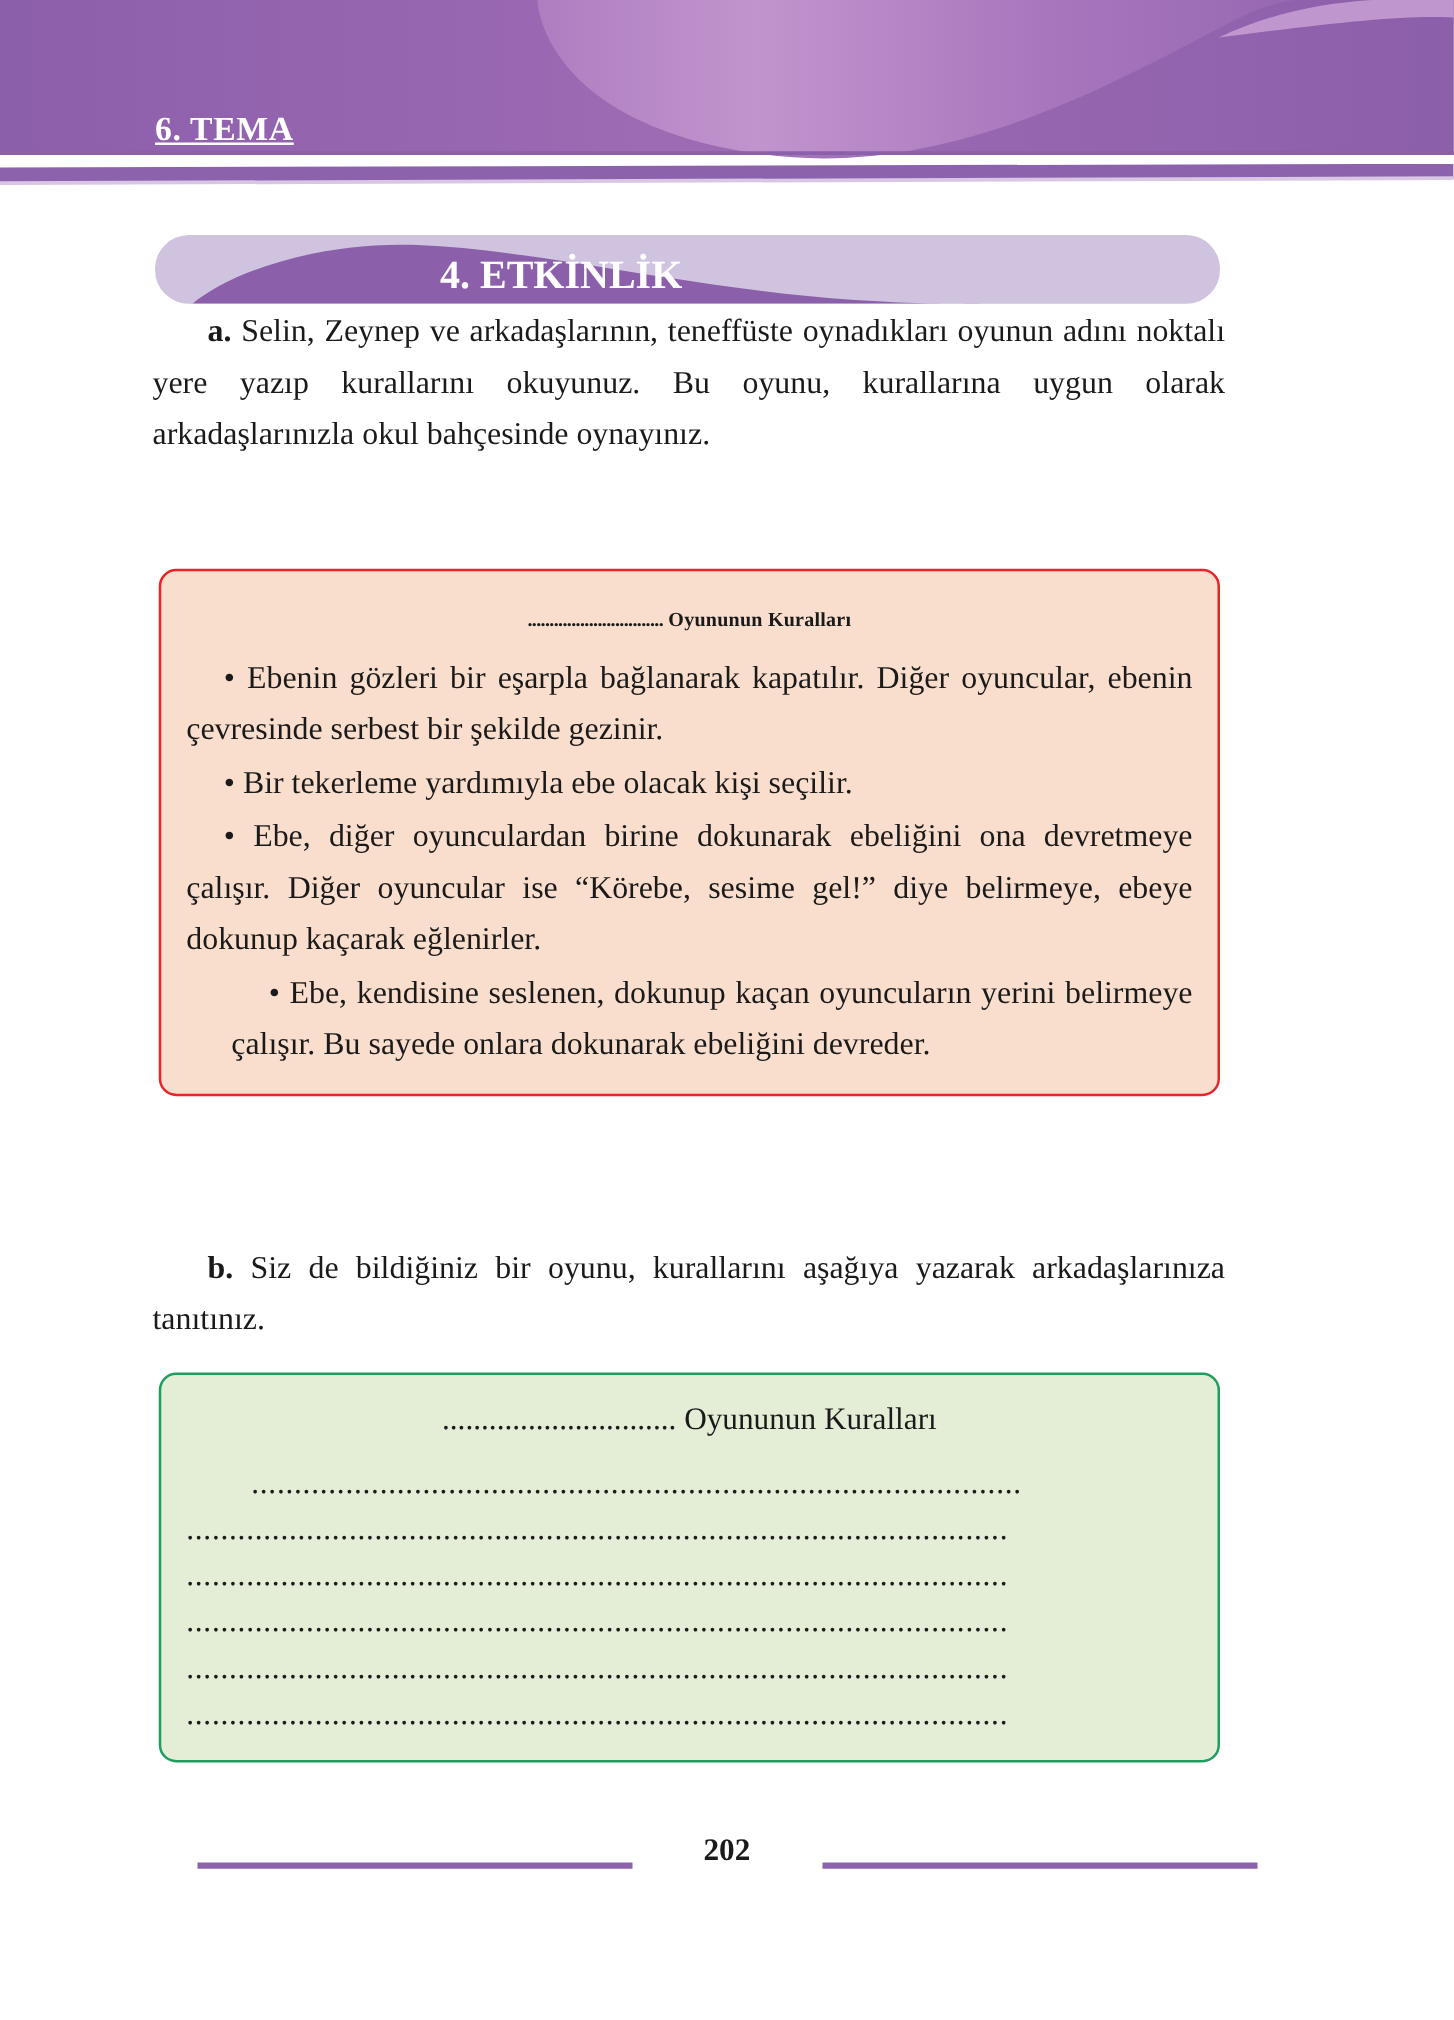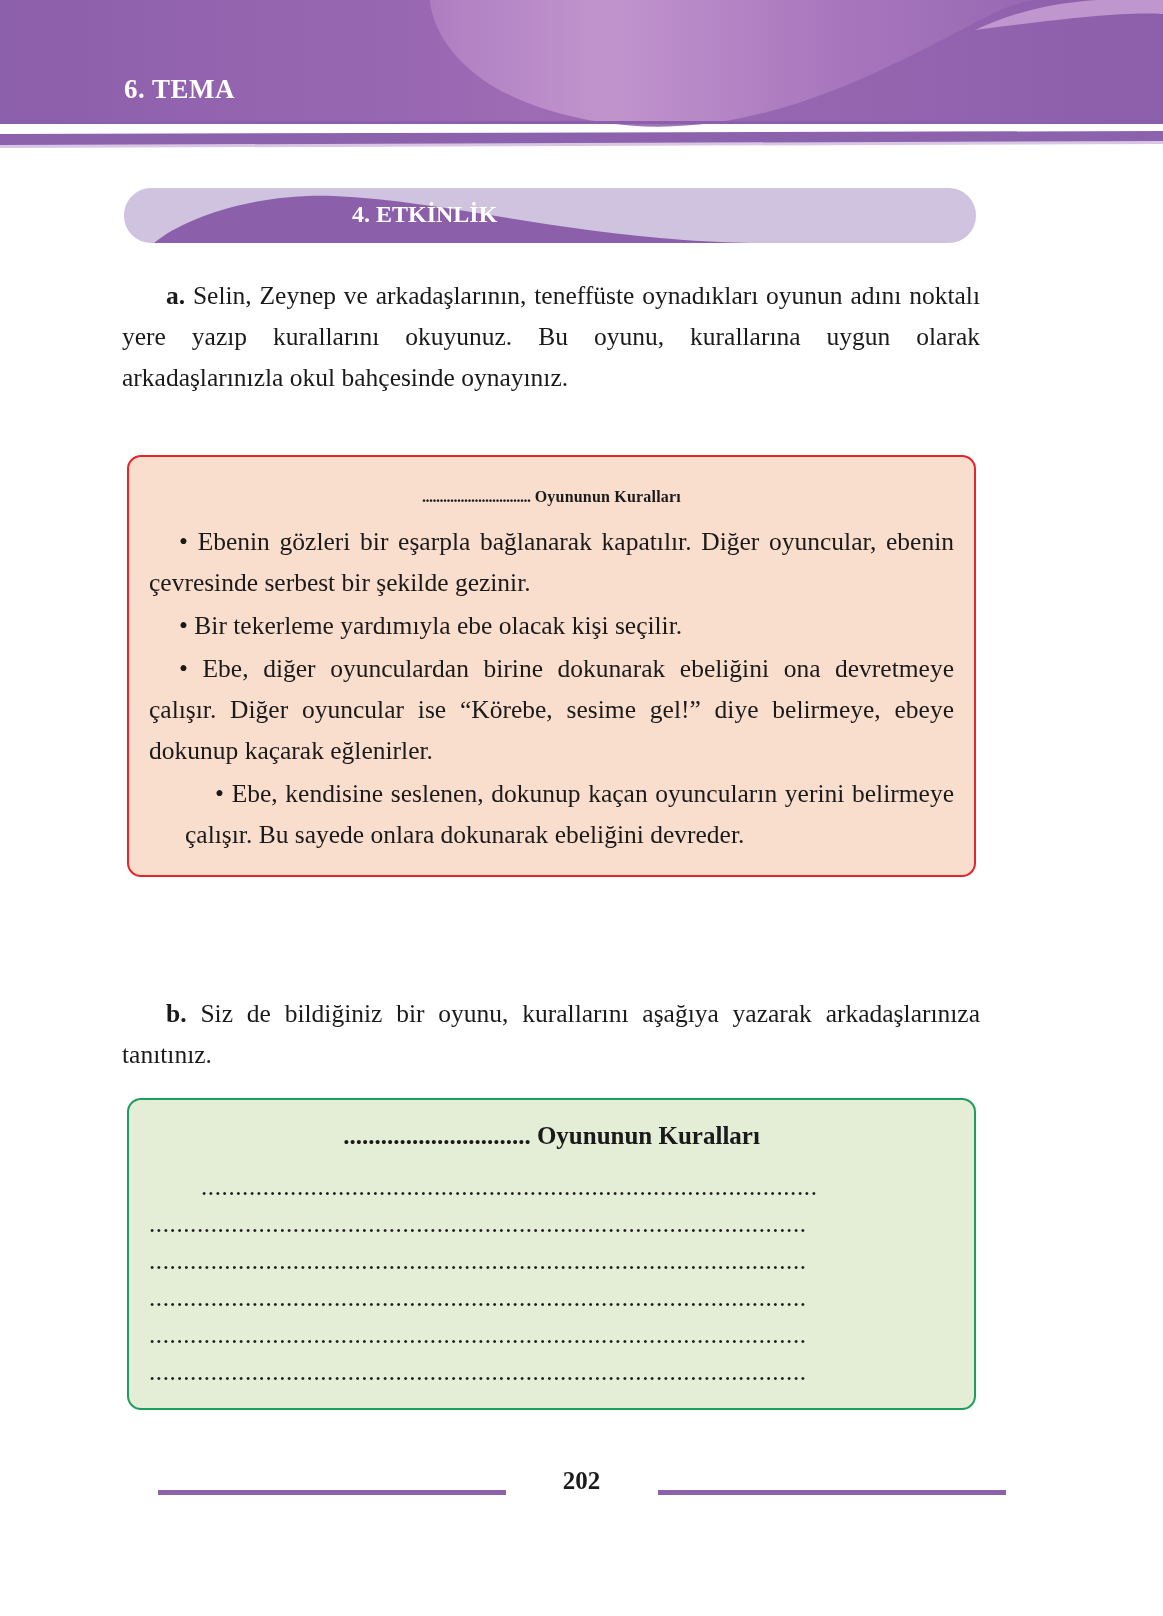--- a/index.html
+++ b/index.html
@@ -22,27 +22,28 @@
     left: 0; top: 0;
     width: 1163px;
     height: 128px;
     overflow: hidden;
   }
   .header-banner svg { display: block; }
 
   .theme-title {
     position: absolute;
     left: 124px;
-    top: 74px;
+    top: 88px;
     font-size: 27px;
     font-weight: bold;
     color: #ffffff;
     letter-spacing: 0.5px;
     font-family: "Liberation Serif", "DejaVu Serif", serif;
     z-index: 4;
+    text-decoration: underline;
   }
 
   .header-rule {
     position: absolute;
     left: 0;
     top: 131px;
     width: 1163px;
     height: 18px;
     overflow: hidden;
   }
@@ -56,32 +57,32 @@
     height: 55px;
     background: #cfc3e0;
     border-radius: 27px;
     overflow: hidden;
   }
   .activity-badge .wave { position: absolute; left: 0; top: 0; }
   .activity-label {
     position: absolute;
     left: 228px;
     top: 13px;
-    font-size: 24px;
+    font-size: 32px;
     font-weight: bold;
     color: #ffffff;
     z-index: 3;
     font-family: "Liberation Serif", "DejaVu Serif", serif;
   }
 
   
   .content {
     position: absolute;
     left: 122px;
-    top: 275px;
+    top: 244px;
     width: 858px;
   }
   p.para {
     margin: 0;
     font-size: 25.5px;
     line-height: 41px;
     text-align: justify;
     text-justify: inter-word;
     text-indent: 44px;
     hyphens: manual;
@@ -138,21 +139,21 @@
     height: 312px;
     box-sizing: border-box;
     background: #e4edd6;
     border: 2.5px solid #1e9e5e;
     border-radius: 14px;
     padding: 18px 20px 14px 20px;
   }
   .answer-heading {
     margin: 0 0 14px 0;
     font-size: 25px;
-    font-weight: bold;
+    font-weight: normal;
     text-align: center;
     line-height: 36px;
   }
   .dotline {
     font-size: 25px;
     line-height: 37px;
     letter-spacing: 0.6px;
     white-space: nowrap;
     overflow: hidden;
     height: 37px;

